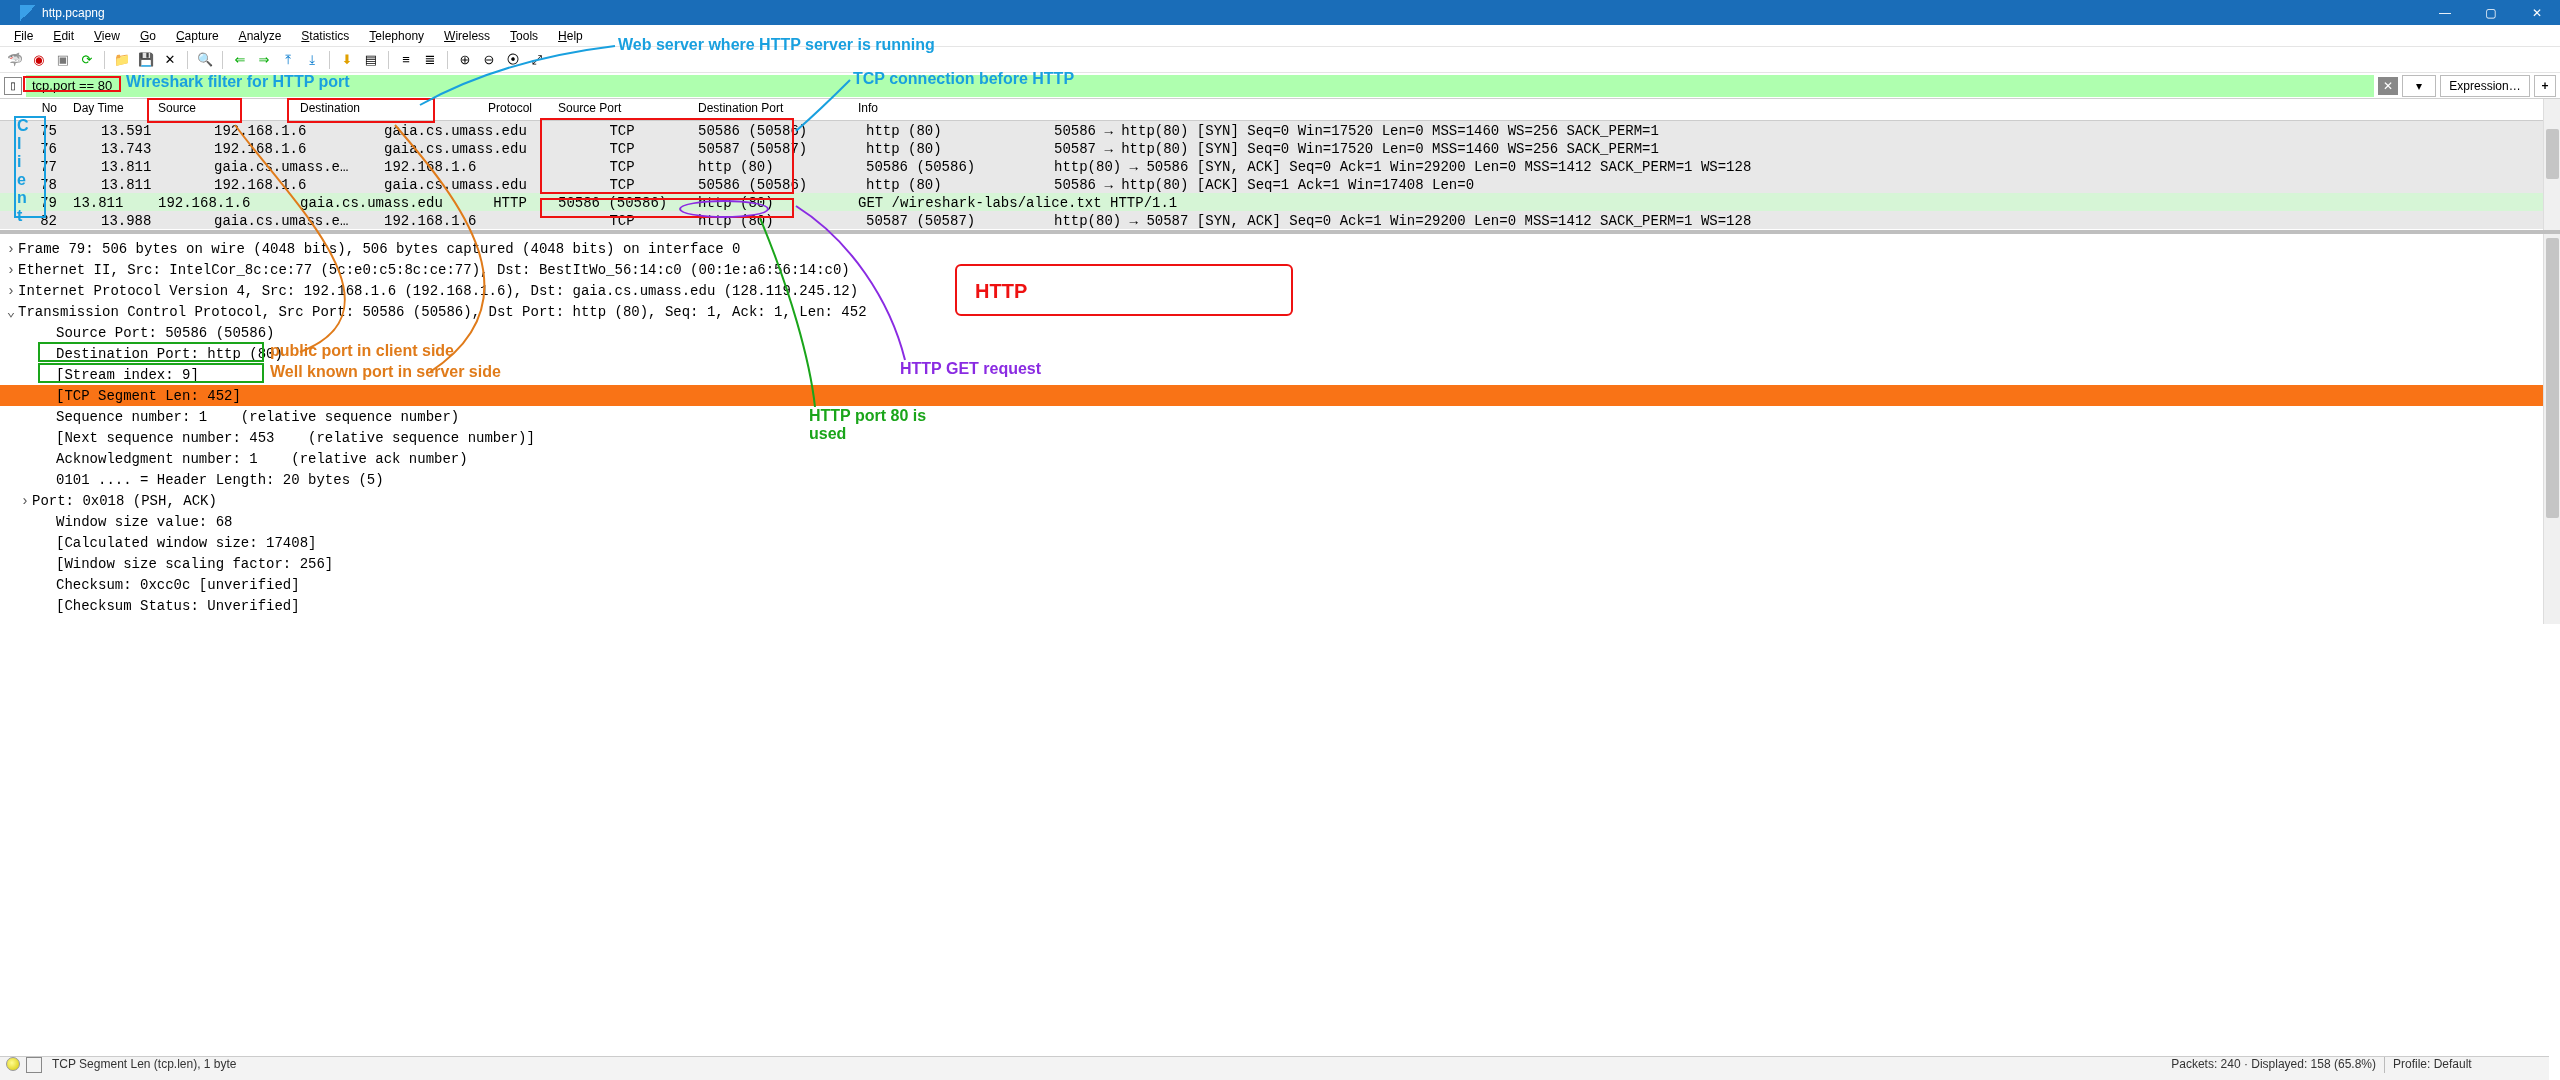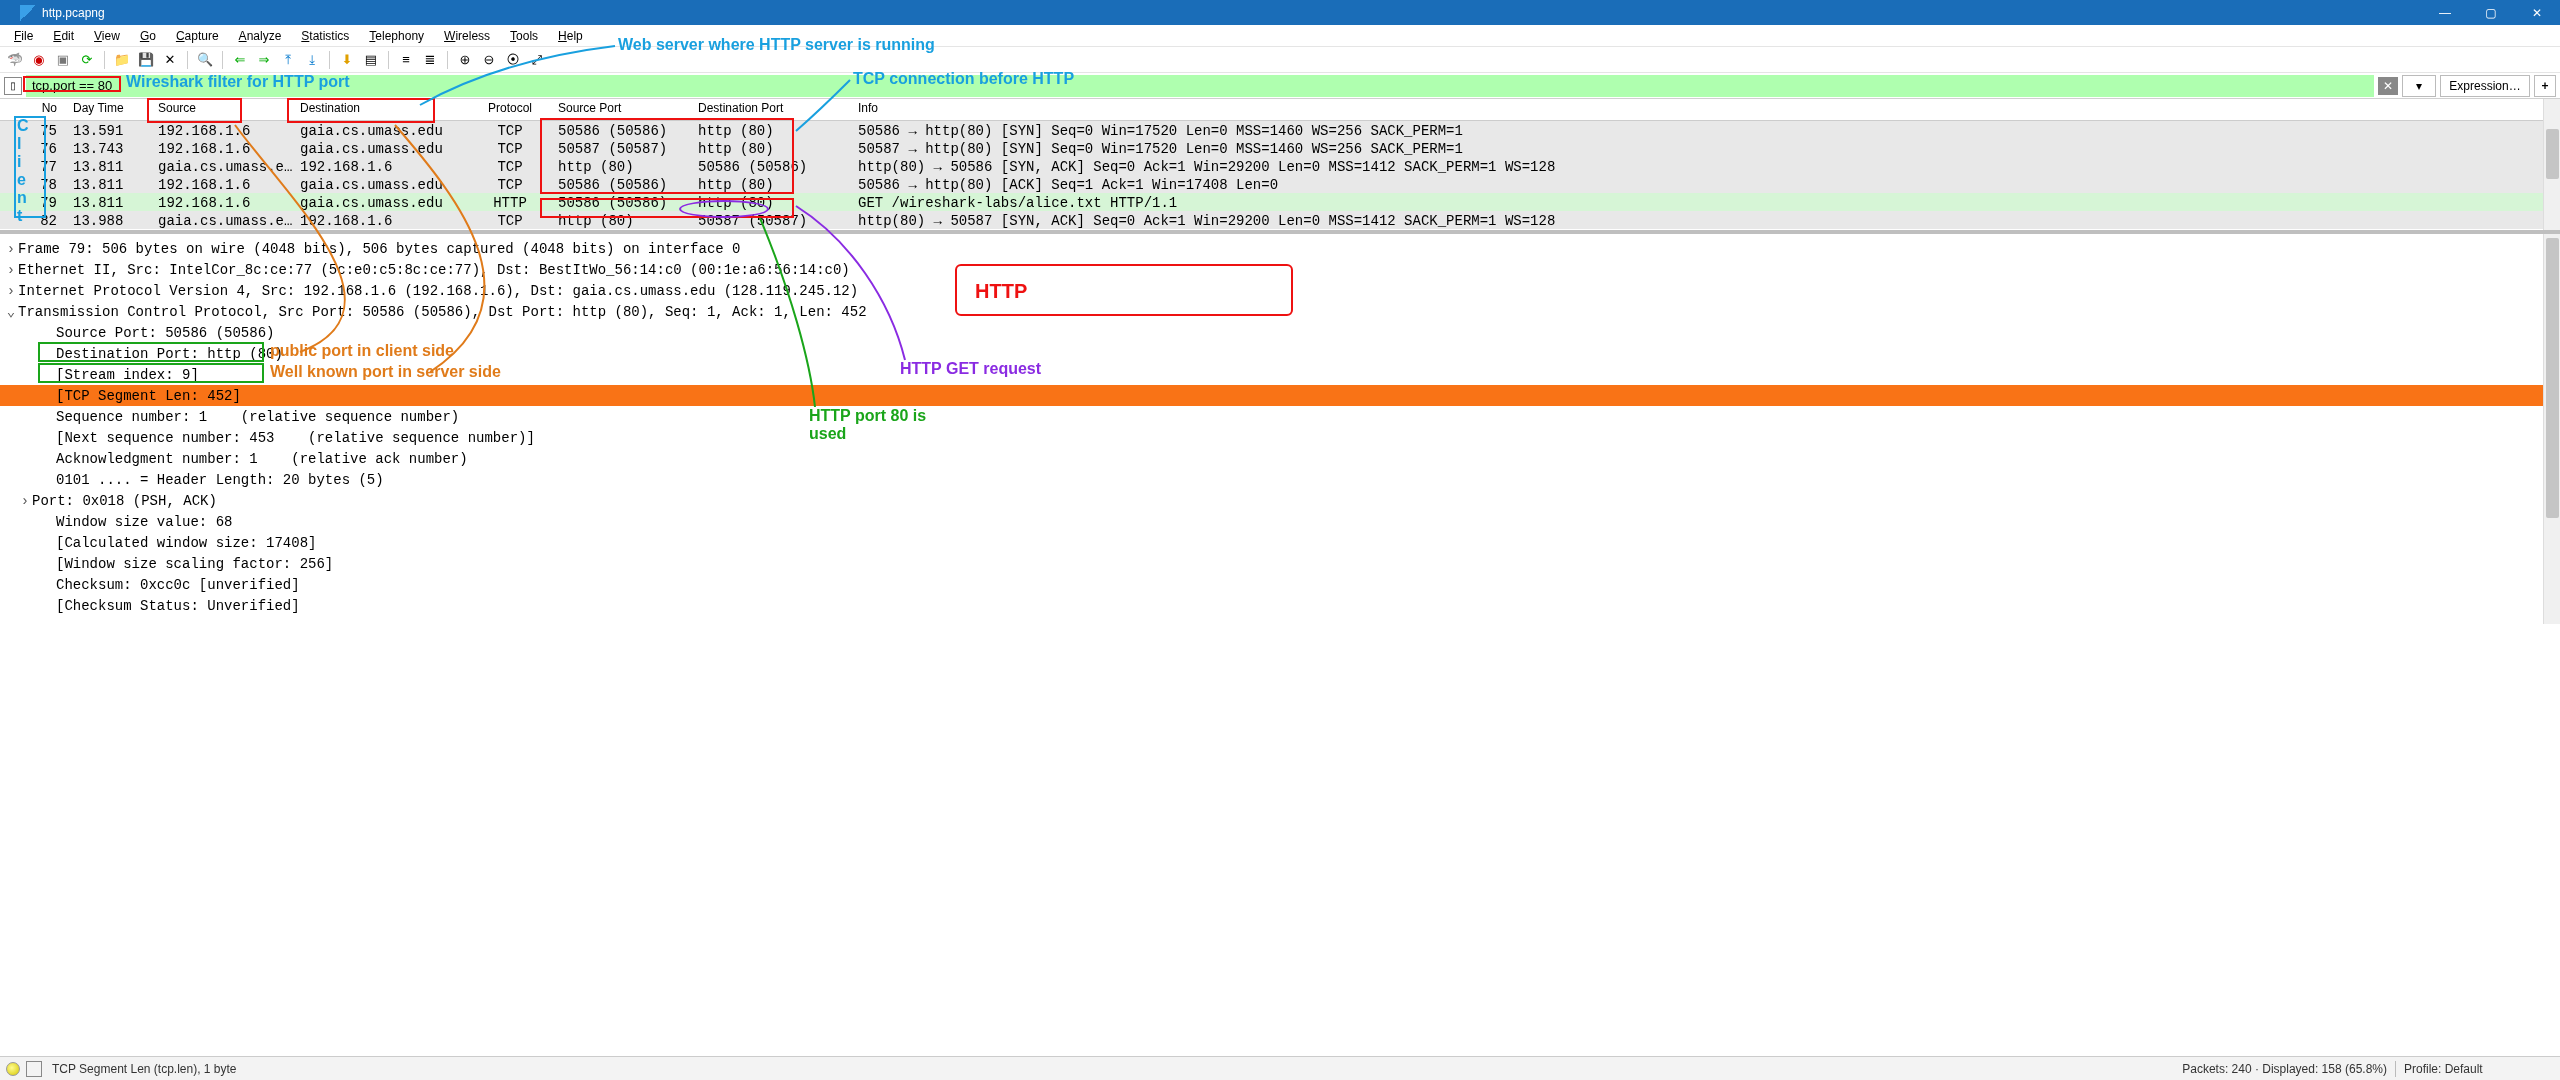--- a/index.html
+++ b/index.html
@@ -54,39 +54,39 @@
   .phdr div, .prow div { padding:2px 8px; overflow:hidden; white-space:nowrap; }
   .prow { display:flex; height:18px; font-family:"Consolas","Courier New",monospace; font-size:14px; color:#000; }
   .c-no   { width:65px; text-align:right;}
   .c-time { width:85px; }
   .c-src  { width:142px; }
   .c-dst  { width:178px; }
   .c-proto{ width:80px; text-align:center;}
   .c-sport{ width:140px; }
   .c-dport{ width:160px; }
   .c-info { flex:1; }
-  .prow.bg-gray { background:#e8e8e8; }
+  .prow.bg-gray { background:#e8e8e8;gap:28px; }
   .prow.bg-green{ background:#d6f5d6; }
 
   
   .details { height: 390px; overflow:auto; background:#fff; font-family:"Consolas","Courier New",monospace; font-size:14px; color:#000; padding:4px 0; position:relative;}
   .drow { display:flex; align-items:center; height:21px; padding-left:4px; white-space:pre;}
   .drow .twisty { width:14px; display:inline-block; text-align:center; color:#555;}
   .drow.sel { background:#f97316; }
   .indent1 { padding-left: 18px; }
   .indent2 { padding-left: 42px; }
 
   .scrollbar-v { position:absolute; right:0; top:0; width:17px; height:100%; background:#f0f0f0; border-left:1px solid #ddd;}
   .scrollbar-v .thumb { position:absolute; left:2px; width:13px; background:#c5c5c5; border-radius:2px;}
 
   
   .statusbar {
-    position:absolute; left:0; right:0; bottom:0;
+    position:absolute; left:0; right:11px; bottom:0;
     height:24px; background:#f3f3f3; border-top:1px solid #ccc;
-    display:flex; align-items:center; font-size:12px; color:#333; padding:0 6px;
+    display:flex; font-size:12px; color:#333; padding:0 6px;
   }
   .statusbar .dot { width:14px; height:14px; border:1px solid #999; border-radius:50%; background:radial-gradient(circle at 40% 40%, #fffc90, #d6c700); margin-right:6px;}
   .statusbar .ed  { width:16px; height:16px; border:1px solid #888; margin-right:10px;}
   .statusbar .sep { width:1px; height:16px; background:#bbb; margin:0 8px; }
   .statusbar .prof { width:150px; }
 
   
   .anno { position:absolute; pointer-events:none; font-family:"Arial Black","Segoe UI",sans-serif; font-weight:900; font-size:16px; }
   .box-red    { border:2px solid #e11; }
   .box-blue   { border:2px solid #19a0df; }

